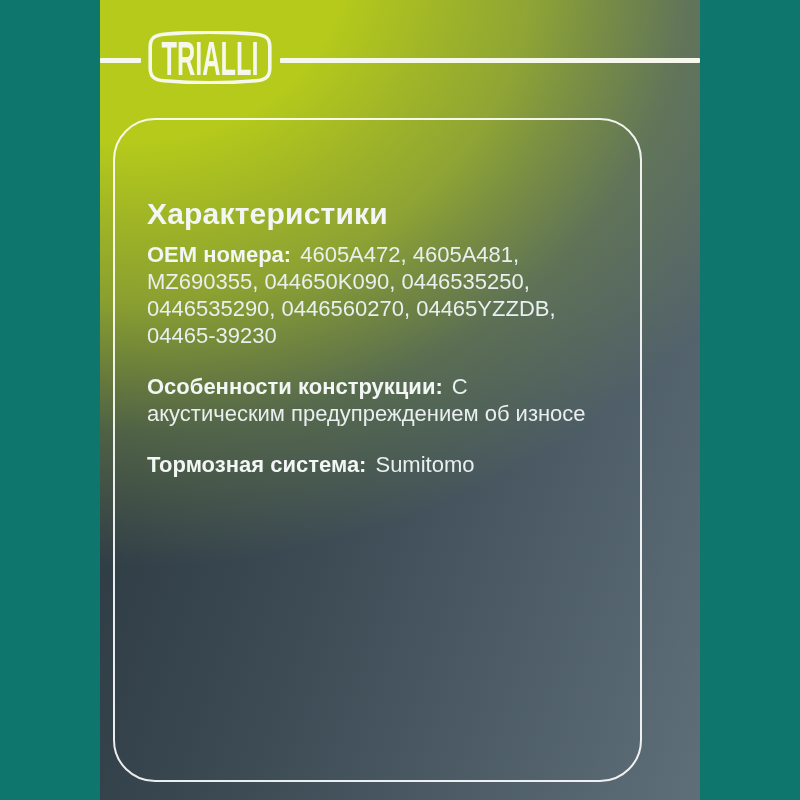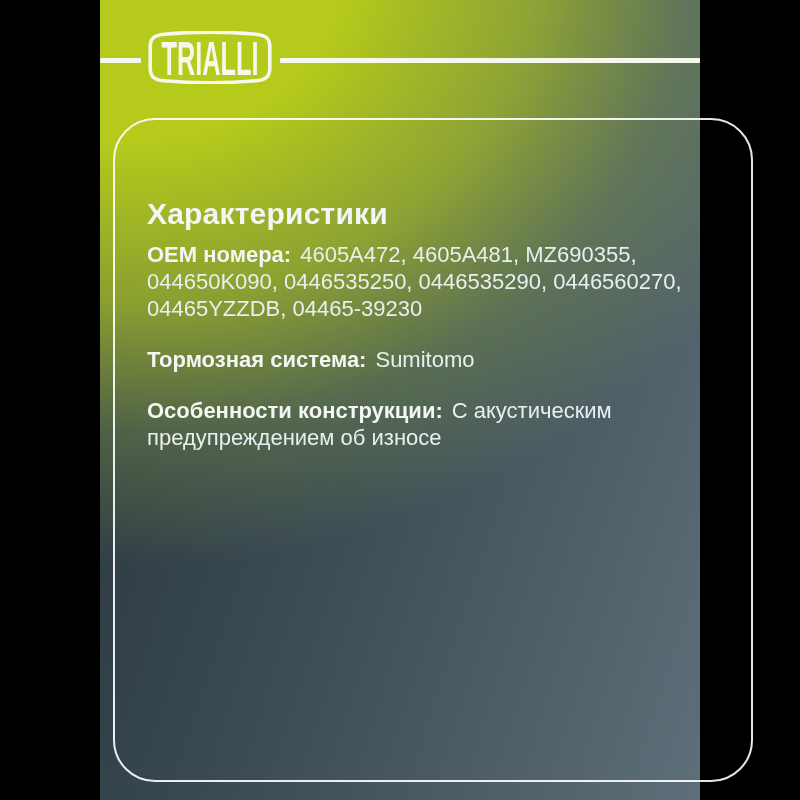--- a/index.html
+++ b/index.html
@@ -8,21 +8,21 @@
     background: #ffffff;
     width: 800px;
     height: 800px;
     overflow: hidden;
     font-family: "Liberation Sans", "DejaVu Sans", sans-serif;
   }
   .page {
     position: relative;
     width: 800px;
     height: 800px;
-    background: #000000;
+    background: #0f766e;
   }
   .content {
     position: absolute;
     left: 100px;
     top: 0;
     width: 600px;
     height: 800px;
     background-image:
       radial-gradient(150% 95% at 5% -5%,
         var(--brand-green, #b5ca1b) 0%,
@@ -58,21 +58,21 @@
   .logo text {
     fill: var(--line-white, #f6f8ec);
     font-family: "Liberation Sans", "DejaVu Sans", sans-serif;
     font-weight: 700;
   }
   .card {
     position: absolute;
     box-sizing: border-box;
     left: 13px;
     top: 118px;
-    width: 640px;
+    width: 529px;
     height: 664px;
     border: 2px solid rgba(255,255,255,0.9);
     border-radius: 42px;
     padding: 77px 32px 0 32px;
   }
   .card-title {
     margin: 0 0 10px 0;
     font-size: 30px;
     line-height: 34px;
     font-weight: 700;
@@ -114,23 +114,23 @@
       <text x="63" y="44" font-size="48" text-anchor="middle" textLength="97" lengthAdjust="spacingAndGlyphs">TRIALLI</text>
     </svg>
 
     <div class="hline right"></div>
 
     <div class="card">
       <h1 class="card-title">Характеристики</h1>
 
       <p class="spec-row"><span class="spec-label">OEM номера:</span><span class="spec-value">4605A472, 4605A481, MZ690355, 044650K090, 0446535250, 0446535290, 0446560270, 04465YZZDB, 04465-39230</span></p>
 
+      <p class="spec-row"><span class="spec-label">Особенности конструкции:</span><span class="spec-value">С акустическим предупреждением об износе</span></p>
+
       <p class="spec-row"><span class="spec-label">Тормозная система:</span><span class="spec-value">Sumitomo</span></p>
-
-      <p class="spec-row"><span class="spec-label">Особенности конструкции:</span><span class="spec-value">С акустическим предупреждением об износе</span></p>
 
 
 
 
     </div>
 
   </div>
 </div>
 
 </body></html>

